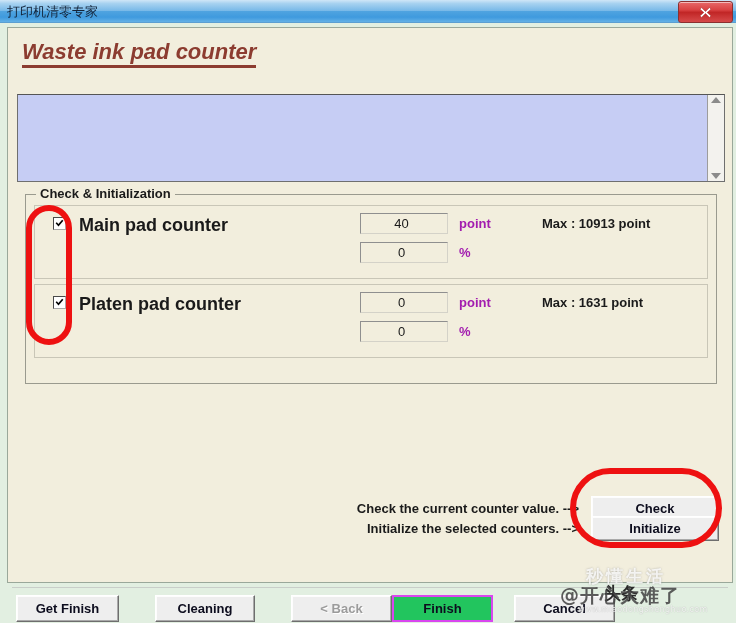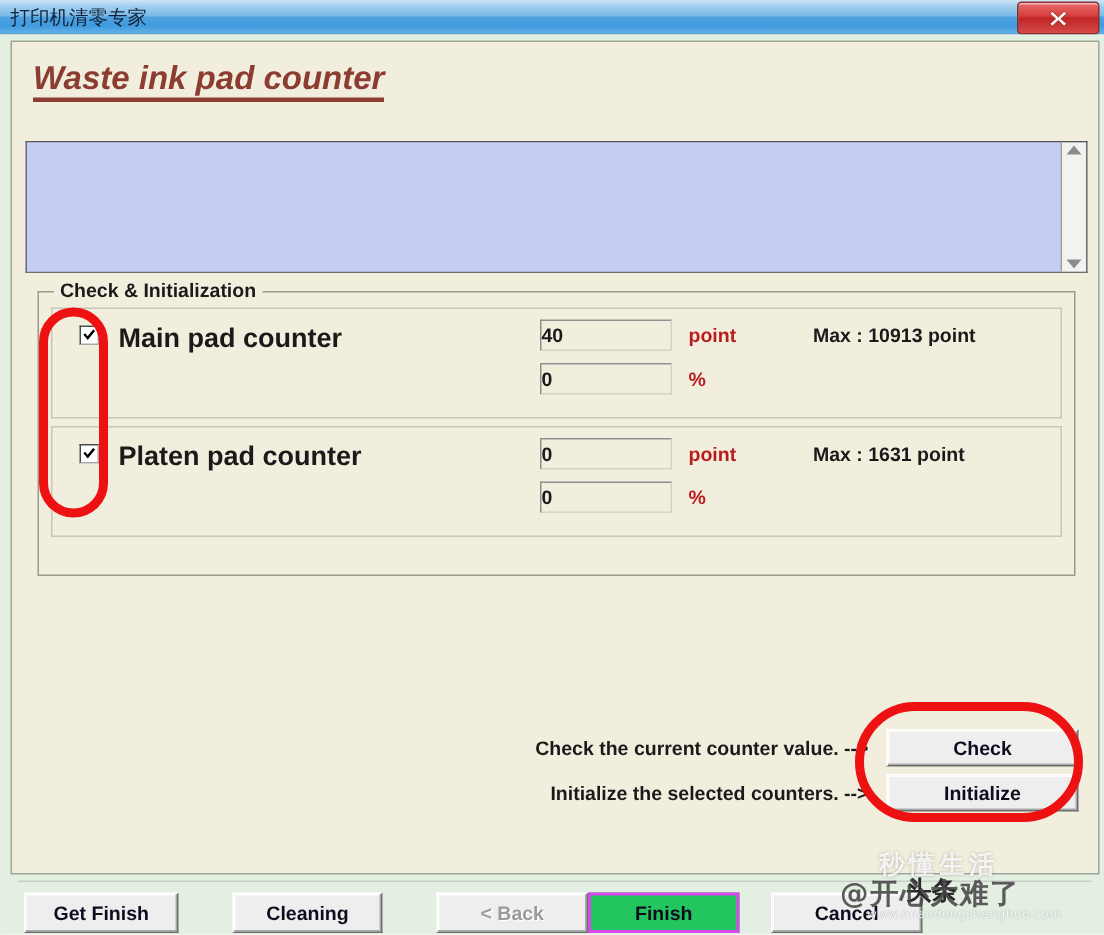--- a/index.html
+++ b/index.html
@@ -175,35 +175,35 @@
   }
 
   .field {
     position: absolute;
     width: 88px; height: 21px;
     border: 1px solid #8f8f8f;
     border-right-color: #d4d2c8;
     border-bottom-color: #d4d2c8;
     background: #f2eedd;
     box-sizing: border-box;
-    text-align: left;
-    font-size: 13px;
-    font-weight: bold;
+    text-align: center;
+    font-size: 13px;
+    font-weight: normal;
     color: #1a1a1a;
     padding: 2px 5px 0 0;
     cursor: text;
   }
   .f-point { left: 325px; top: 7px; }
   .f-pct   { left: 325px; top: 36px; }
 
   .unit {
     position: absolute;
     font-size: 13px;
     font-weight: bold;
-    color: #b91c1c;
+    color: #a21caf;
   }
   .u-point { left: 424px; top: 10px; }
   .u-pct   { left: 424px; top: 39px; }
 
   .maxlabel {
     position: absolute;
     left: 507px; top: 10px;
     font-size: 13px;
     font-weight: bold;
     color: #1a1a1a;
@@ -211,21 +211,21 @@
   }
 
   
   .action {
     position: absolute;
     right: 13px;
     display: flex;
     align-items: center;
     gap: 12px;
   }
-  .action-1 { top: 458px; justify-content: flex-end; }
+  .action-1 { top: 468px; justify-content: flex-end; }
   .action-2 { top: 488px; }
   .action-text {
     font-size: 13px;
     font-weight: bold;
     color: #1a1a1a;
     white-space: nowrap;
   }
 
   .btn {
     background: #eeeeee;

